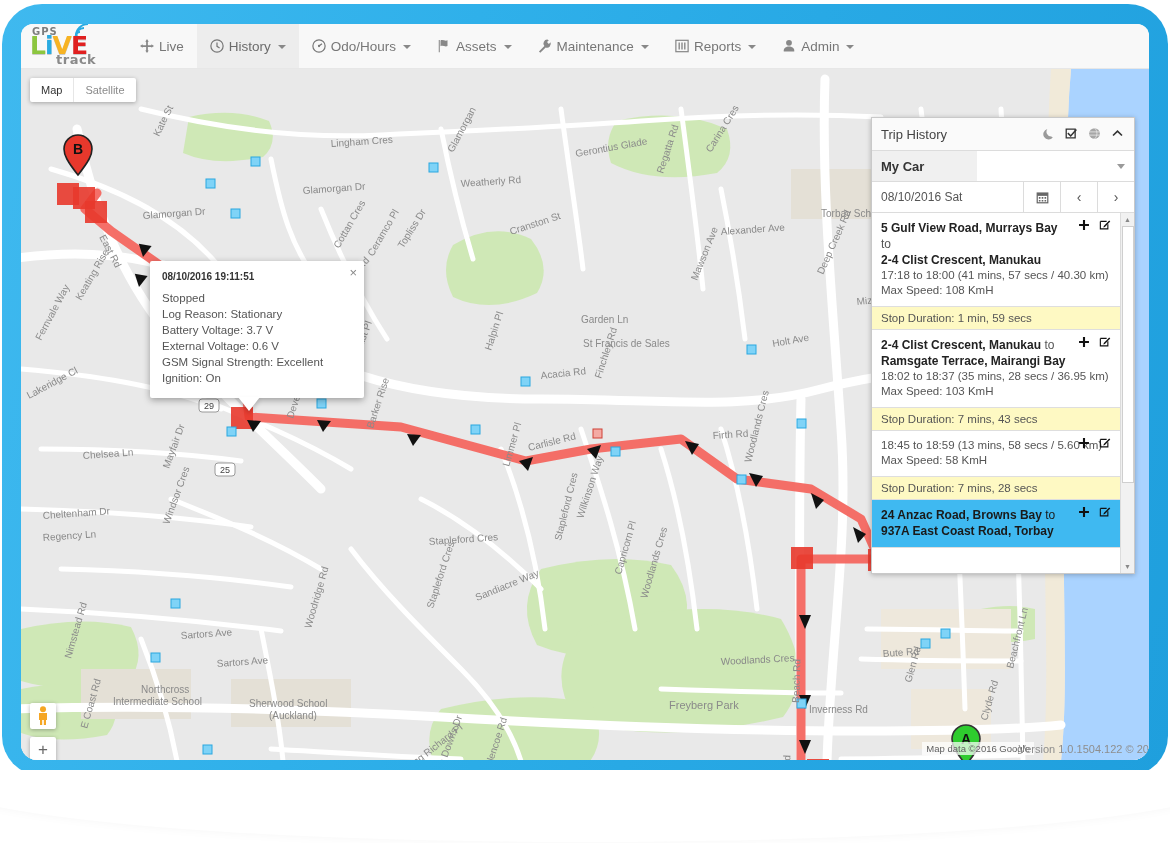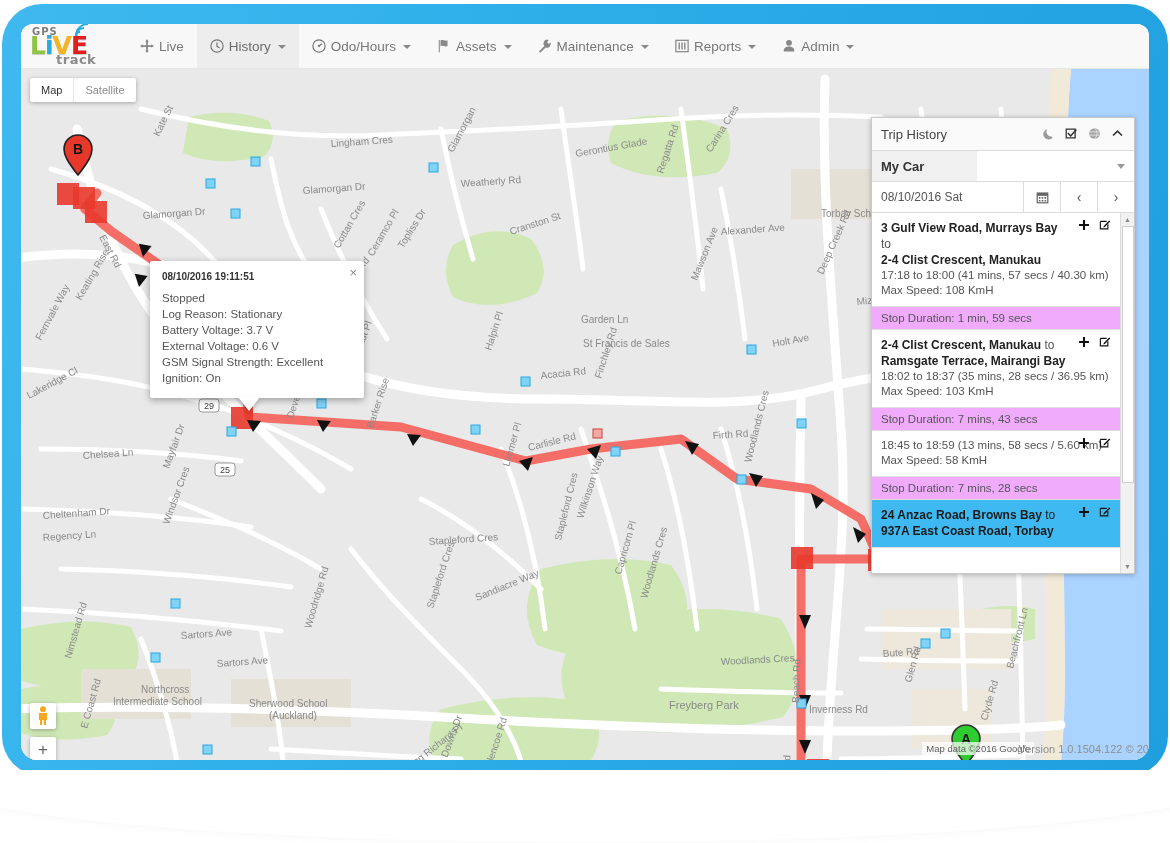--- a/index.html
+++ b/index.html
@@ -104,21 +104,21 @@
   .trip-list{height:360px;overflow:hidden;background:#fff;position:relative;}
   .trip-inner{position:absolute;left:0;top:0;right:13px;}
   .t-item{padding:7px 9px 8px 9px;position:relative;border-bottom:1px solid #dedede;}
   .t-item.selected{background:#3fb9f1;}
   .t-item .route{font-size:12px;color:#222;line-height:16px;padding-right:42px;}
   .t-item .route b{font-weight:bold;}
   .t-item .route .to{font-weight:normal;color:#555;}
   .t-item.selected .route,.t-item.selected .route .to,.t-item.selected .meta{color:#1a1a1a;}
   .t-item .meta{font-size:11.5px;color:#555;line-height:15px;}
   .t-acts{position:absolute;right:8px;top:6px;display:flex;gap:7px;align-items:center;}
-  .stop{padding:5px 9px;font-size:11.5px;color:#555;border-bottom:1px solid #dedede;background:#f0abfc;}
+  .stop{padding:5px 9px;font-size:11.5px;color:#555;border-bottom:1px solid #dedede;background:#fef9c3;}
   .scrollbar{position:absolute;right:0;top:0;width:13px;height:360px;background:#f1f1f1;
     border-left:1px solid #dcdcdc;}
   .sb-up,.sb-dn{height:13px;display:flex;align-items:center;justify-content:center;color:#888;font-size:7px;}
   .sb-thumb{position:absolute;left:1px;top:13px;width:10px;height:255px;background:#fff;
     border:1px solid #cfcfcf;}
 </style>
 </head>
 <body>
 
 <div id="stage">
@@ -543,21 +543,21 @@
                       <path fill="#111" d="M6.6 1.4h2.8v5.2h5.2v2.8H9.4v5.2H6.6V9.4H1.4V6.6h5.2z"></path>
                     </svg>
                   </span>
                   <span class="ic">
                     <svg width="12" height="12" viewBox="0 0 16 16">
                       <path d="M1.8 3.2h8.4M1.8 3.2v10h10V7" fill="none" stroke="#111" stroke-width="1.5"></path>
                       <path d="M6.4 9.2L13.6 2l1.4 1.4-7.2 7.2-2 .6z" fill="#111"></path>
                     </svg>
                   </span>
                 </div>
-                <div class="route"><b>3 Gulf View Road, Murrays Bay</b><span class="to"> to</span><br><b>2-4 Clist Crescent, Manukau</b></div>
+                <div class="route"><b>5 Gulf View Road, Murrays Bay</b><span class="to"> to</span><br><b>2-4 Clist Crescent, Manukau</b></div>
                 <div class="meta">17:18 to 18:00 (41 mins, 57 secs / 40.30 km)</div>
                 <div class="meta">Max Speed: 108 KmH</div>
               </div>
               <div class="stop">Stop Duration: 1 min, 59 secs</div>
               <div class="t-item">
                 <div class="t-acts">
                   <span class="ic">
                     <svg width="12" height="12" viewBox="0 0 16 16">
                       <path fill="#111" d="M6.6 1.4h2.8v5.2h5.2v2.8H9.4v5.2H6.6V9.4H1.4V6.6h5.2z"></path>
                     </svg>

